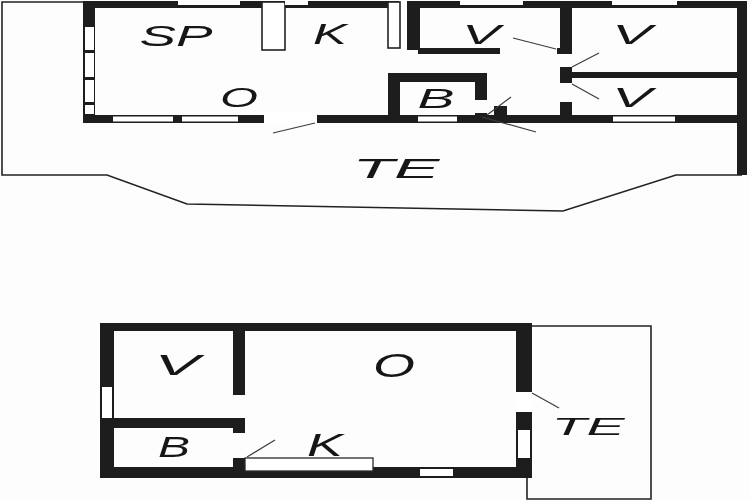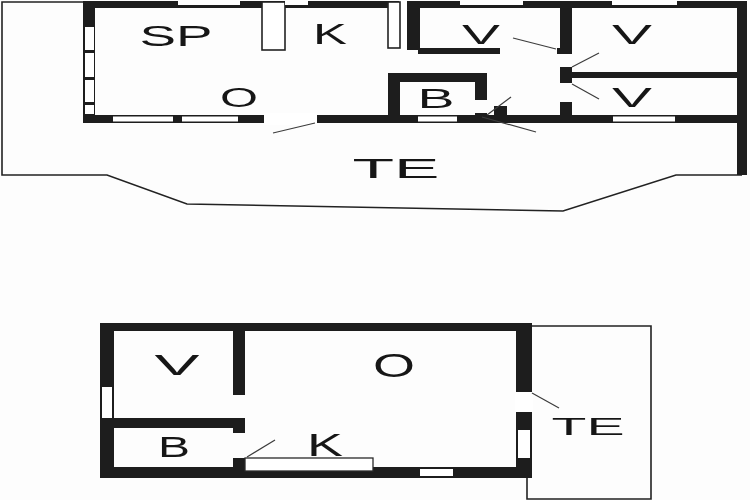--- a/index.html
+++ b/index.html
@@ -1,18 +1,18 @@
 <!DOCTYPE html>
 <html><head>
 <meta charset="utf-8">
 <style>
   html,body{margin:0;padding:0;background:#ffffff;}
   .stage{
     position:relative;width:750px;height:500px;background:#fdfdfd;
-    font-family:"Liberation Sans", sans-serif;overflow:hidden;
+    font-family:"Liberation Sans", sans-serif;overflow:hidden;font-style:italic;
   }
   svg{position:absolute;left:0;top:0;}
   .wall{fill:#1d1d1d;}
   .winfill{fill:#ffffff;}
   .hollow{fill:#ffffff;stroke:#222222;stroke-width:1.6;}
   .counter{fill:#ffffff;stroke:#2a2a2a;stroke-width:1.3;}
   .swing{stroke:#3c3c3c;stroke-width:1.2;fill:none;}
   .outline{stroke:#222222;stroke-width:1.6;fill:none;stroke-linejoin:miter;}
   .lbl{fill:#161616;font-weight:400;}
 </style>

